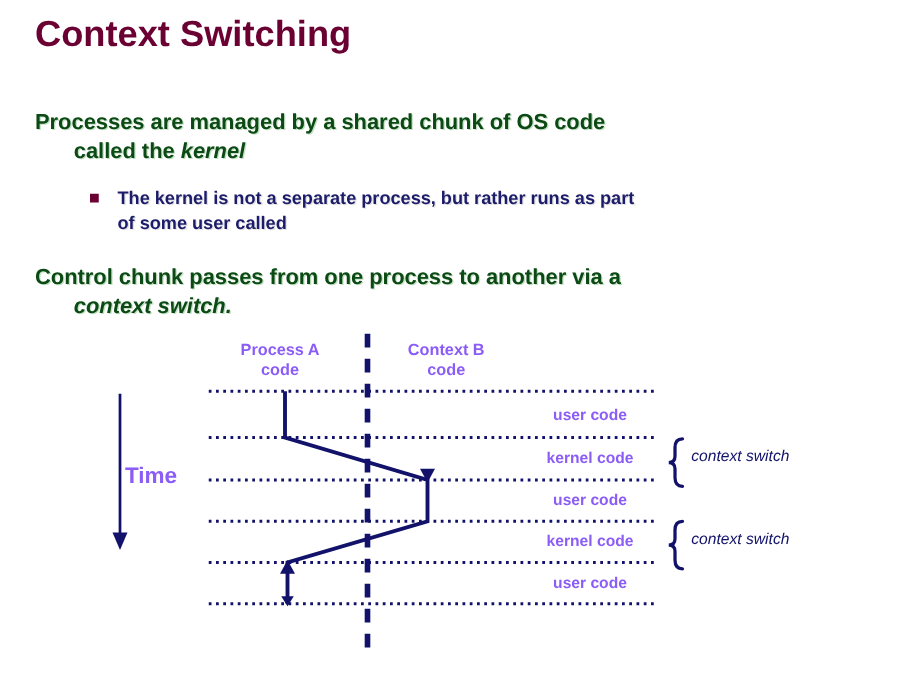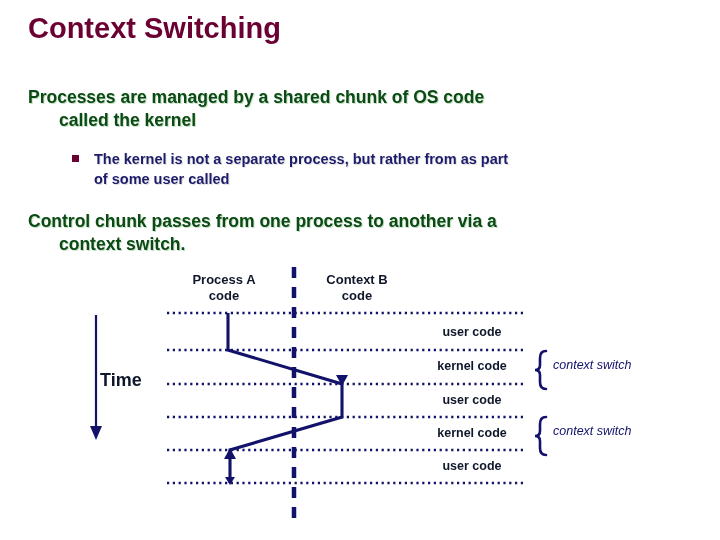--- a/index.html
+++ b/index.html
@@ -34,20 +34,21 @@
     font-weight: bold;
     color: #0B4A14;
     line-height: 23px;
     text-shadow: 1px 1px 0 rgba(190,220,190,0.9);
   }
   .bullet-l1 .indent {
     display: block;
     padding-left: 31px;
   }
   .bullet-l1 .kw {
+    font-style: italic;
   }
 
   .bullet-l2 {
     position: absolute;
     left: 72px;
     font-size: 14.5px;
     font-weight: bold;
     color: #1C1C6B;
     line-height: 20px;
     text-shadow: 1px 1px 0 rgba(215,215,215,0.75);
@@ -78,21 +79,21 @@
     height: 278px;
   }
   #diagram svg {
     position: absolute;
     left: 0;
     top: 0;
   }
 
   .dg-label {
     position: absolute;
-    color: #0f172a;
+    color: #8b5cf6;
     font-weight: bold;
     font-size: 13px;
     line-height: 16px;
     white-space: nowrap;
   }
   .dg-head {
     text-align: center;
     width: 120px;
   }
   .dg-right {
@@ -117,21 +118,21 @@
 <div id="slide-title">Context Switching</div>
 
 <div class="bullet-l1" style="top:86px;">
   <span>Processes are managed by a shared chunk of OS code</span>
   <span class="indent"><span>called the </span><span class="kw">kernel</span></span>
 </div>
 
 <div class="bullet-l2" style="top:149px;">
   <span class="sq"></span>
   <span class="l2text">
-    <span>The kernel is not a separate process, but rather from as part</span>
+    <span>The kernel is not a separate process, but rather runs as part</span>
     <span class="cont">of some user called</span>
   </span>
 </div>
 
 <div class="bullet-l1" style="top:210px;">
   <span>Control chunk passes from one process to another via a</span>
   <span class="indent kw">context switch.</span>
 </div>
 
 <div id="diagram">

